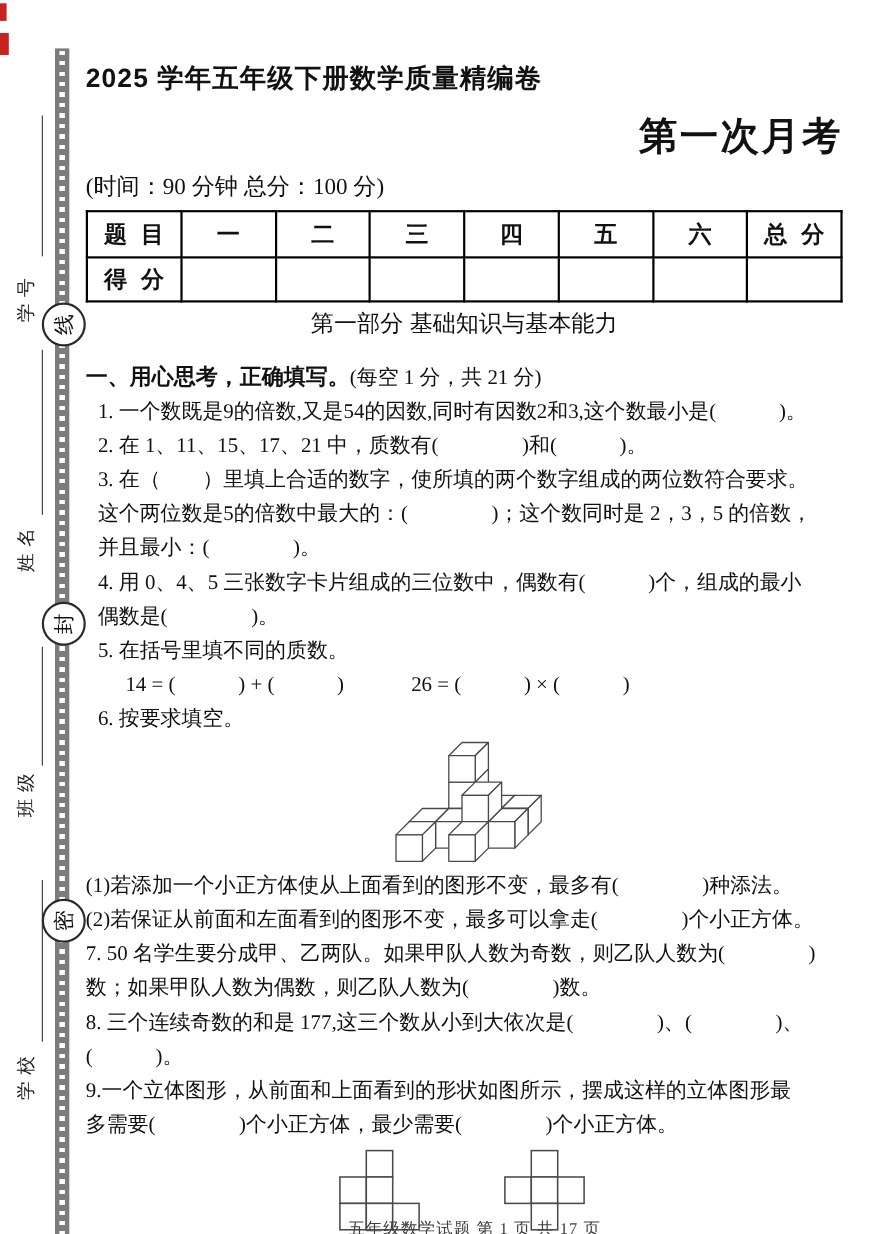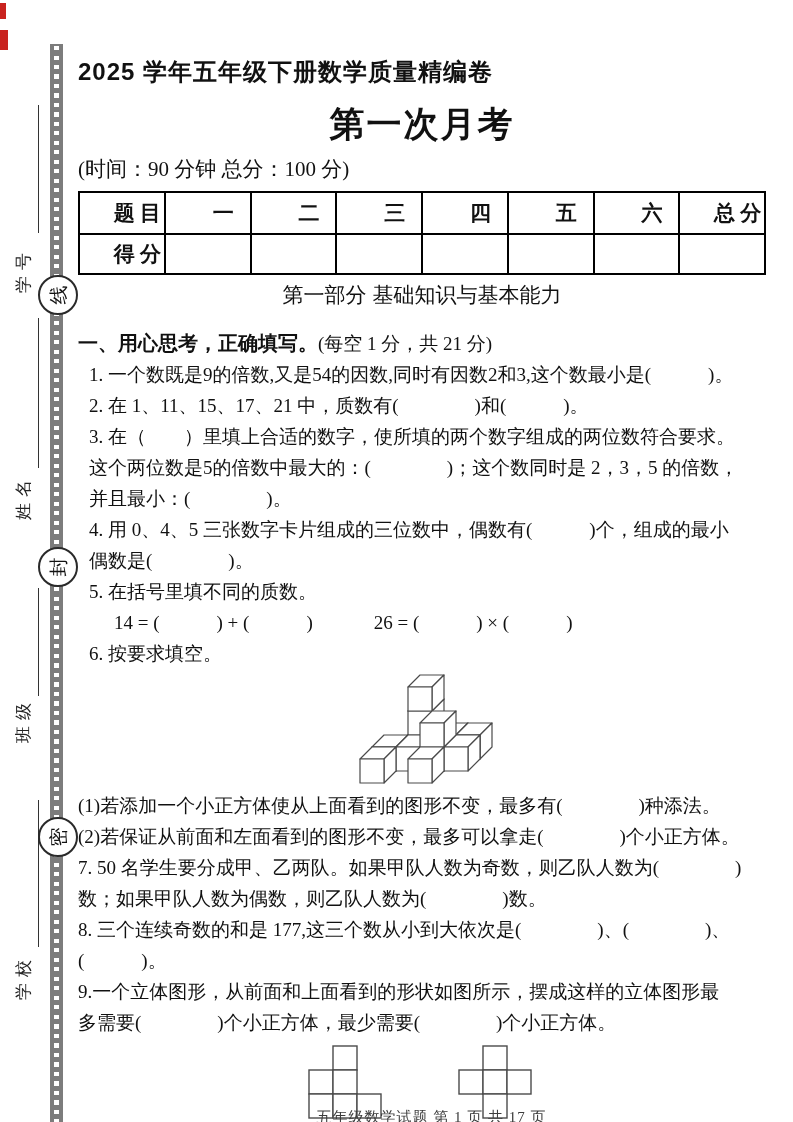--- a/index.html
+++ b/index.html
@@ -23,26 +23,26 @@
   .seal-label{position:absolute;left:-1px;width:48px;height:22px;display:flex;align-items:center;justify-content:center;
     transform:rotate(-90deg);font-size:17px;letter-spacing:6px;white-space:nowrap;color:#222;}
   .l-xuehao{top:259px;} .l-xingming{top:486px;} .l-banji{top:709px;} .l-xuexiao{top:966px;}
   .seal-underline{position:absolute;left:38px;width:0;border-left:1.5px solid #333;}
   .u1{top:105px;height:128px;} .u2{top:318px;height:150px;} .u3{top:588px;height:108px;} .u4{top:800px;height:147px;}
   
   .content{position:absolute;left:78px;top:48px;width:688px;}
   .title1{font-family:"Liberation Sans","DejaVu Sans",sans-serif;font-weight:bold;font-size:24px;
     text-align:left;letter-spacing:1px;line-height:48px;}
   .title2{font-family:"Liberation Sans","DejaVu Sans",sans-serif;font-weight:bold;font-size:35px;
-    text-align:center;letter-spacing:2px;line-height:52px;margin-top:2px;}
+    text-align:right;letter-spacing:2px;line-height:52px;margin-top:2px;}
   .subtitle{font-size:21px;text-align:left;margin-top:6px;line-height:26px;}
   
   table.score{width:100%;border-collapse:collapse;margin-top:9px;table-layout:fixed;}
   table.score td{border:2px solid #000;text-align:center;
-    font-family:Liberation Serif, serif;font-weight:bold;font-size:21px;padding-left:32px;}
+    font-family:Liberation Mono, monospace;font-weight:bold;font-size:21px;}
   table.score tr.hdr td{height:38px;}
   table.score tr.score-row td{height:36px;}
   .section-title{font-family:"Liberation Sans","DejaVu Sans",sans-serif;font-weight:normal;
     font-size:21px;text-align:center;margin-top:6px;line-height:28px;}
   .q-heading{margin-top:19px;font-size:20px;line-height:30px;}
   .q-heading .bold{font-family:"Liberation Sans","DejaVu Sans",sans-serif;font-weight:bold;}
   .q-heading .note{font-size:19px;}
   .line{font-size:19px;line-height:31px;white-space:nowrap;}
   .line.ind{padding-left:11px;}
   .math-row{font-size:19px;line-height:31px;padding-left:36px;display:flex;gap:61px;white-space:pre;}

